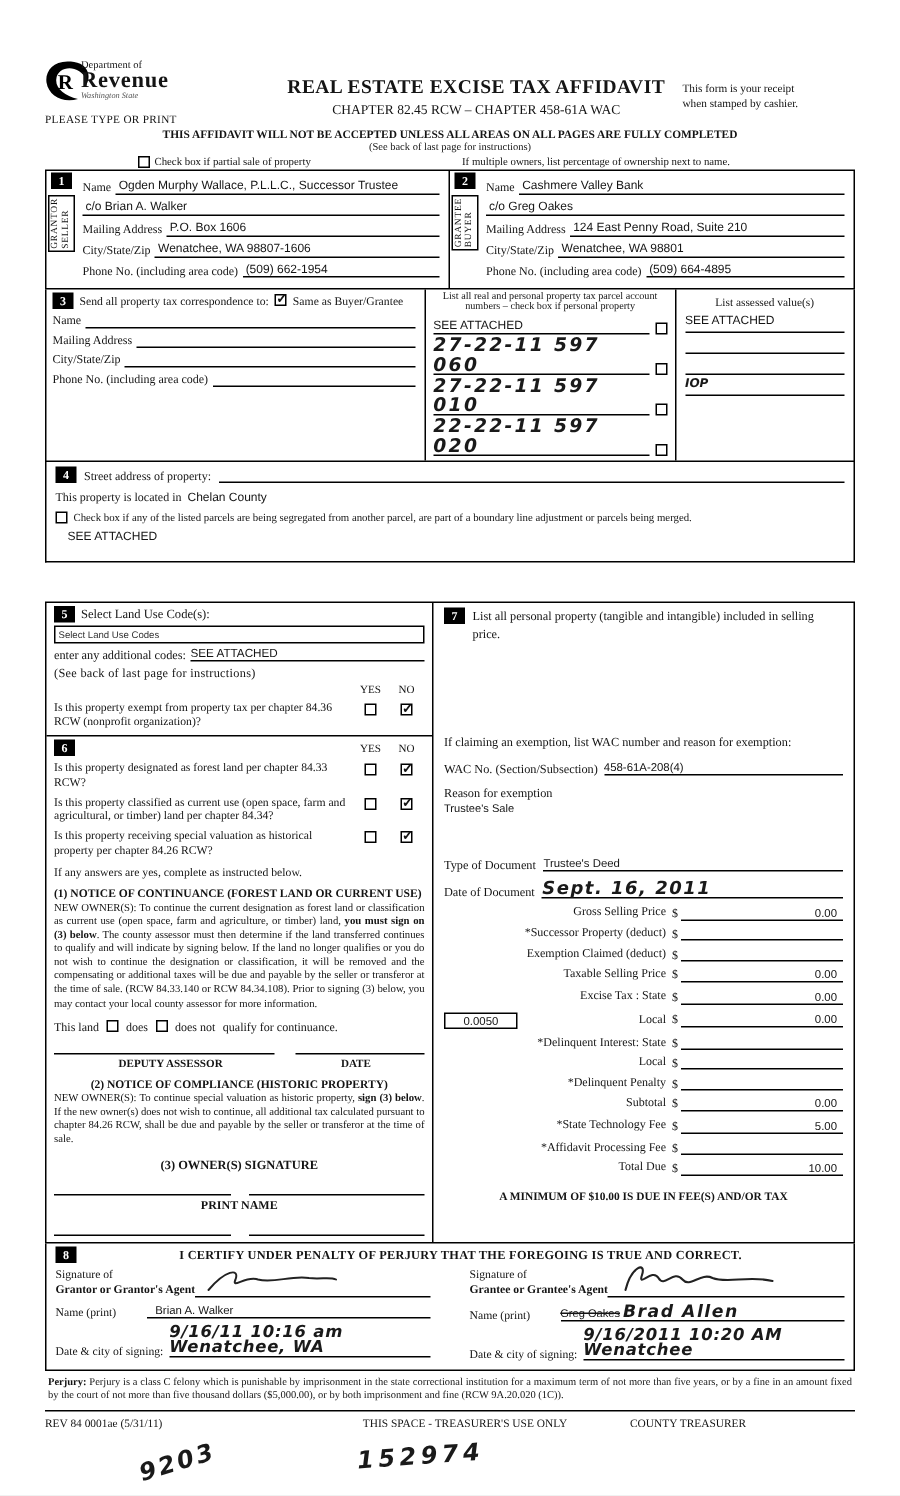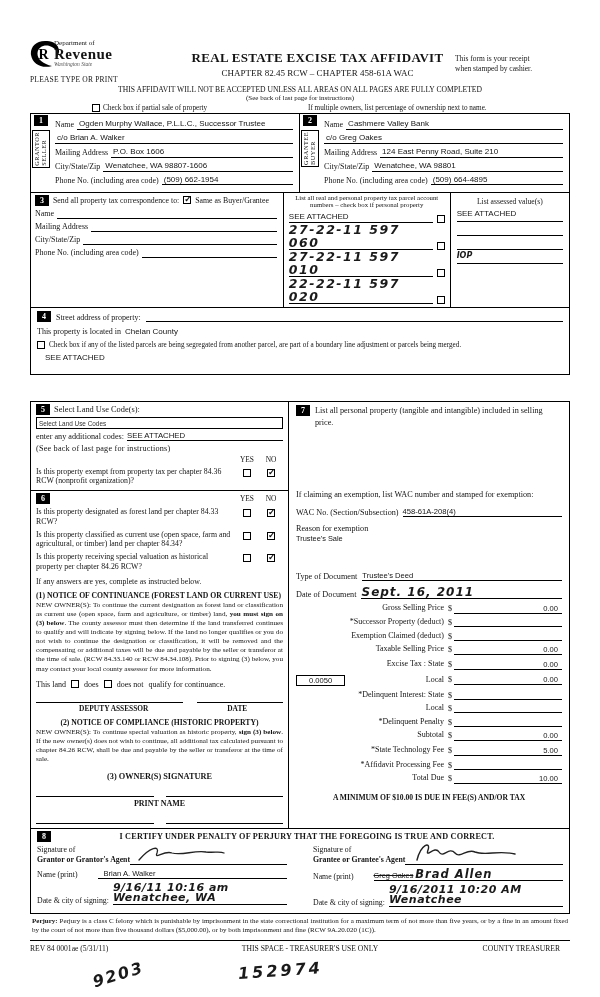--- a/index.html
+++ b/index.html
@@ -19,21 +19,21 @@
   .logo{position:relative;height:32px}
   .logo-texts{position:absolute;left:24px;top:0;line-height:1}
   .logo-dept{display:block;font-size:7px}
   .logo-name{display:block;font-size:15px;font-weight:bold;letter-spacing:.5px}
   .logo-state{display:block;font-size:5.5px;font-style:italic;color:#555}
   .please{font-size:7.5px;margin-top:3px;letter-spacing:.2px}
   .titleblock{flex:1;text-align:center;padding-top:10px}
   .title{font-size:13px;font-weight:bold;letter-spacing:.3px}
   .chapter{font-size:9px;margin-top:2px}
   .receiptblock{width:115px;font-size:7.5px;padding-top:14px;line-height:1.35}
-  .notice{text-align:center;font-size:7.6px;font-weight:normal;margin-top:1px}
+  .notice{text-align:center;font-size:7.6px;font-weight:bold;margin-top:1px}
   .seeback-top{text-align:center;font-size:7px}
   .partialrow{display:flex;font-size:7.2px;margin:2px 0 1px;align-items:flex-end}
   .partialrow .left{margin-left:62px;display:flex;align-items:center;gap:3px}
   .partialrow .right{margin-left:auto;width:262px}
   
   .parties{display:flex;border:1px solid #000}
   .party{width:50%;display:flex;position:relative;padding:1px 0 2px}
   .party.first{border-right:1px solid #000}
   .sidecol{width:20px;display:flex;flex-direction:column;align-items:center;flex:none}
   .vlabels{display:flex;flex-direction:row;gap:0;margin-top:4px;border:1px solid #000;padding:1px 1px}
@@ -134,21 +134,21 @@
   .nline .hand{font-size:11.5px;letter-spacing:1px;line-height:.95}
   .dline{display:flex;align-items:flex-end;gap:4px;font-size:7.8px;margin-top:4px}
   .dline .ul{flex:1;min-height:11px}
   .dline .hand{font-size:11px;letter-spacing:.5px;line-height:.95}
   
   .perjury{border-bottom:1px solid #000;padding:3px 2px 5px;font-size:7px;line-height:1.3;text-align:justify}
   .perjury b{font-size:7px}
   .footer{display:flex;font-size:7.6px;margin-top:3px}
   .footer .frev{width:170px}
   .footer .fmid{flex:1;text-align:center}
-  .footer .fright{width:150px;text-align:right;padding-right:10px}
+  .footer .fright{width:150px;text-align:left;padding-right:10px}
   .stamps{position:relative;height:60px}
   .stampL{position:absolute;left:62px;top:12px;font-size:16px;transform:rotate(-17deg);letter-spacing:2px}
   .stampC{position:absolute;left:208px;top:8px;font-size:16px;transform:rotate(-4deg);letter-spacing:3px}
 </style>
 </head>
 <body>
 
 <div class="page">
 
   <div class="header">
@@ -401,21 +401,21 @@
         </div>
       </div>
     </div>
 
     <div class="rightcol">
       <div class="s7top">
         <span class="badge">7</span>
         <span>List all  personal property (tangible and intangible) included in selling price.</span>
       </div>
       <div class="s7gap1"></div>
-      <div class="exnote">If claiming an exemption, list WAC number and stamped for exemption:</div>
+      <div class="exnote">If claiming an exemption, list WAC number and reason for exemption:</div>
       <div class="wacline">
         <span>WAC No. (Section/Subsection)</span>
         <span class="ul typed" style="font-size:7.6px">458-61A-208(4)</span>
       </div>
       <div class="reason">Reason for exemption</div>
       <div class="reasonval typed">Trustee's Sale</div>
       <div class="s7gap2"></div>
       <div class="docline">
         <span>Type of Document</span>
         <span class="ul typed" style="font-size:7.6px">Trustee's Deed</span>

